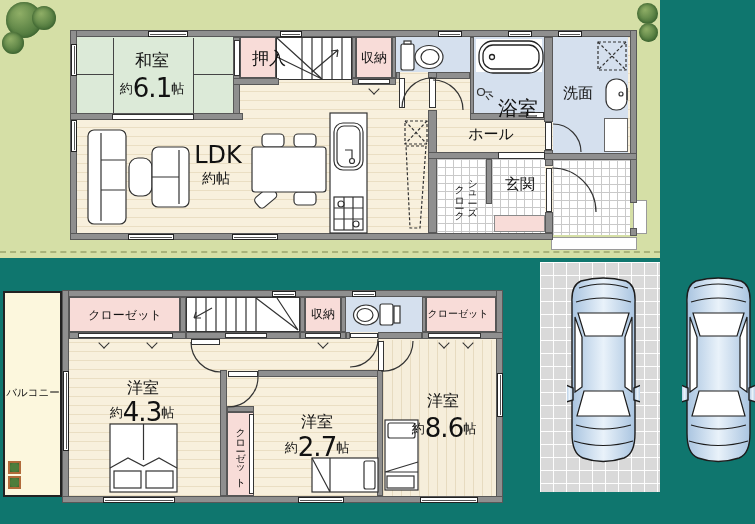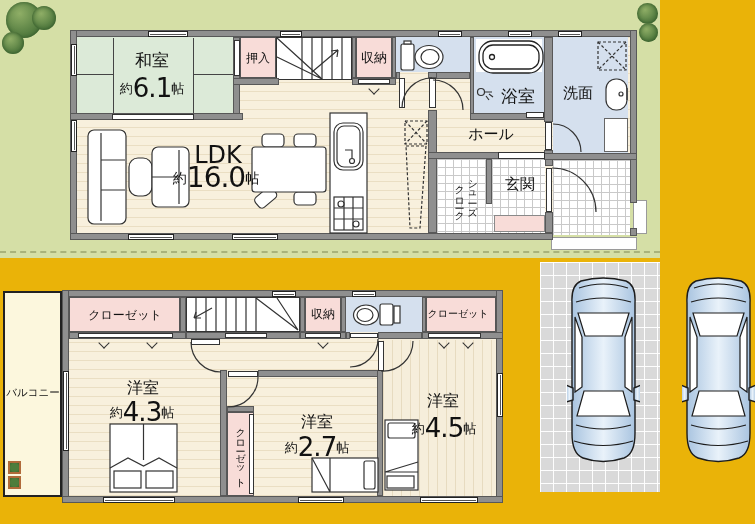--- a/index.html
+++ b/index.html
@@ -1,16 +1,16 @@
 <!DOCTYPE html>
 <html><head>
 <meta charset="utf-8">
 <style>
   html,body{margin:0;padding:0;background:#000;}
-  #stage{position:relative;width:755px;height:524px;background:#eab308;overflow:hidden;
+  #stage{position:relative;width:755px;height:524px;background:#0f766e;overflow:hidden;
          font-family:"DejaVu Sans",sans-serif;}
   #stage *{box-sizing:border-box;}
   .abs{position:absolute;}
   
   .lawn{background:#d5dfa6;}
   .lawn-dash{border-top:2px dashed #a9b37b;}
   .tree{border-radius:50%;
     background:radial-gradient(circle at 38% 32%, #8fae66, #5d8446 55%, #436d36 90%);
     box-shadow:inset 0 0 4px #2f5526;}
   
@@ -348,29 +348,28 @@
       <path d="M65,42 L58,62 L58,112 L65,117 Z"></path>
     </g>
   </svg>
 
   <div class="lbl" style="left:152px;top:60px;font-size:17px">和室</div>
   <div class="lbl size" style="left:152px;top:88px">
     <span class="sm">約</span>
       <span class="num">6.1</span>
       <span class="sm">帖</span>
   </div>
-  <div class="lbl" style="left:258px;top:58px;font-size:12px">押入</div>
+  <div class="lbl" style="left:269px;top:58px;font-size:17px">押入</div>
   <div class="lbl" style="left:374px;top:57px;font-size:13px">収納</div>
   <div class="lbl" style="left:218px;top:155px;font-size:24px">LDK</div>
   <div class="lbl size" style="left:216px;top:178px">
     <span class="sm" style="font-size:14px">約</span>
-      <span class="num" style="font-size:28px">16.0</span>
       <span class="sm" style="font-size:14px">帖</span>
   </div>
-  <div class="lbl" style="left:518px;top:96px;font-size:17px">浴室</div>
+  <div class="lbl" style="left:518px;top:108px;font-size:20px">浴室</div>
   <div class="lbl" style="left:578px;top:93px;font-size:15px">洗面</div>
   <div class="lbl" style="left:491px;top:134px;font-size:15px">ホール</div>
   <div class="lbl" style="left:520px;top:184px;font-size:15px">玄関</div>
   <div class="vlbl" style="left:472px;top:192px;font-size:10px">シューズ</div>
   <div class="vlbl" style="left:459px;top:197px;font-size:10px">クローク</div>
 
   <div class="lbl" style="left:125px;top:315px;font-size:12px">クローゼット</div>
   <div class="lbl" style="left:323px;top:314px;font-size:12px">収納</div>
   <div class="lbl" style="left:458px;top:314px;font-size:10px">クローゼット</div>
   <div class="lbl" style="left:143px;top:388px;font-size:16px">洋室</div>
@@ -381,19 +380,19 @@
   </div>
   <div class="lbl" style="left:317px;top:422px;font-size:16px">洋室</div>
   <div class="lbl size" style="left:317px;top:447px">
     <span class="sm">約</span>
       <span class="num">2.7</span>
       <span class="sm">帖</span>
   </div>
   <div class="lbl" style="left:443px;top:401px;font-size:16px">洋室</div>
   <div class="lbl size" style="left:444px;top:428px">
     <span class="sm">約</span>
-      <span class="num">4.5</span>
+      <span class="num">8.6</span>
       <span class="sm">帖</span>
   </div>
   <div class="vlbl" style="left:240px;top:452px;font-size:10px">クローゼット</div>
   <div class="lbl" style="left:33px;top:392px;font-size:10.5px">バルコニー</div>
 
 </div>
 
 </body></html>

